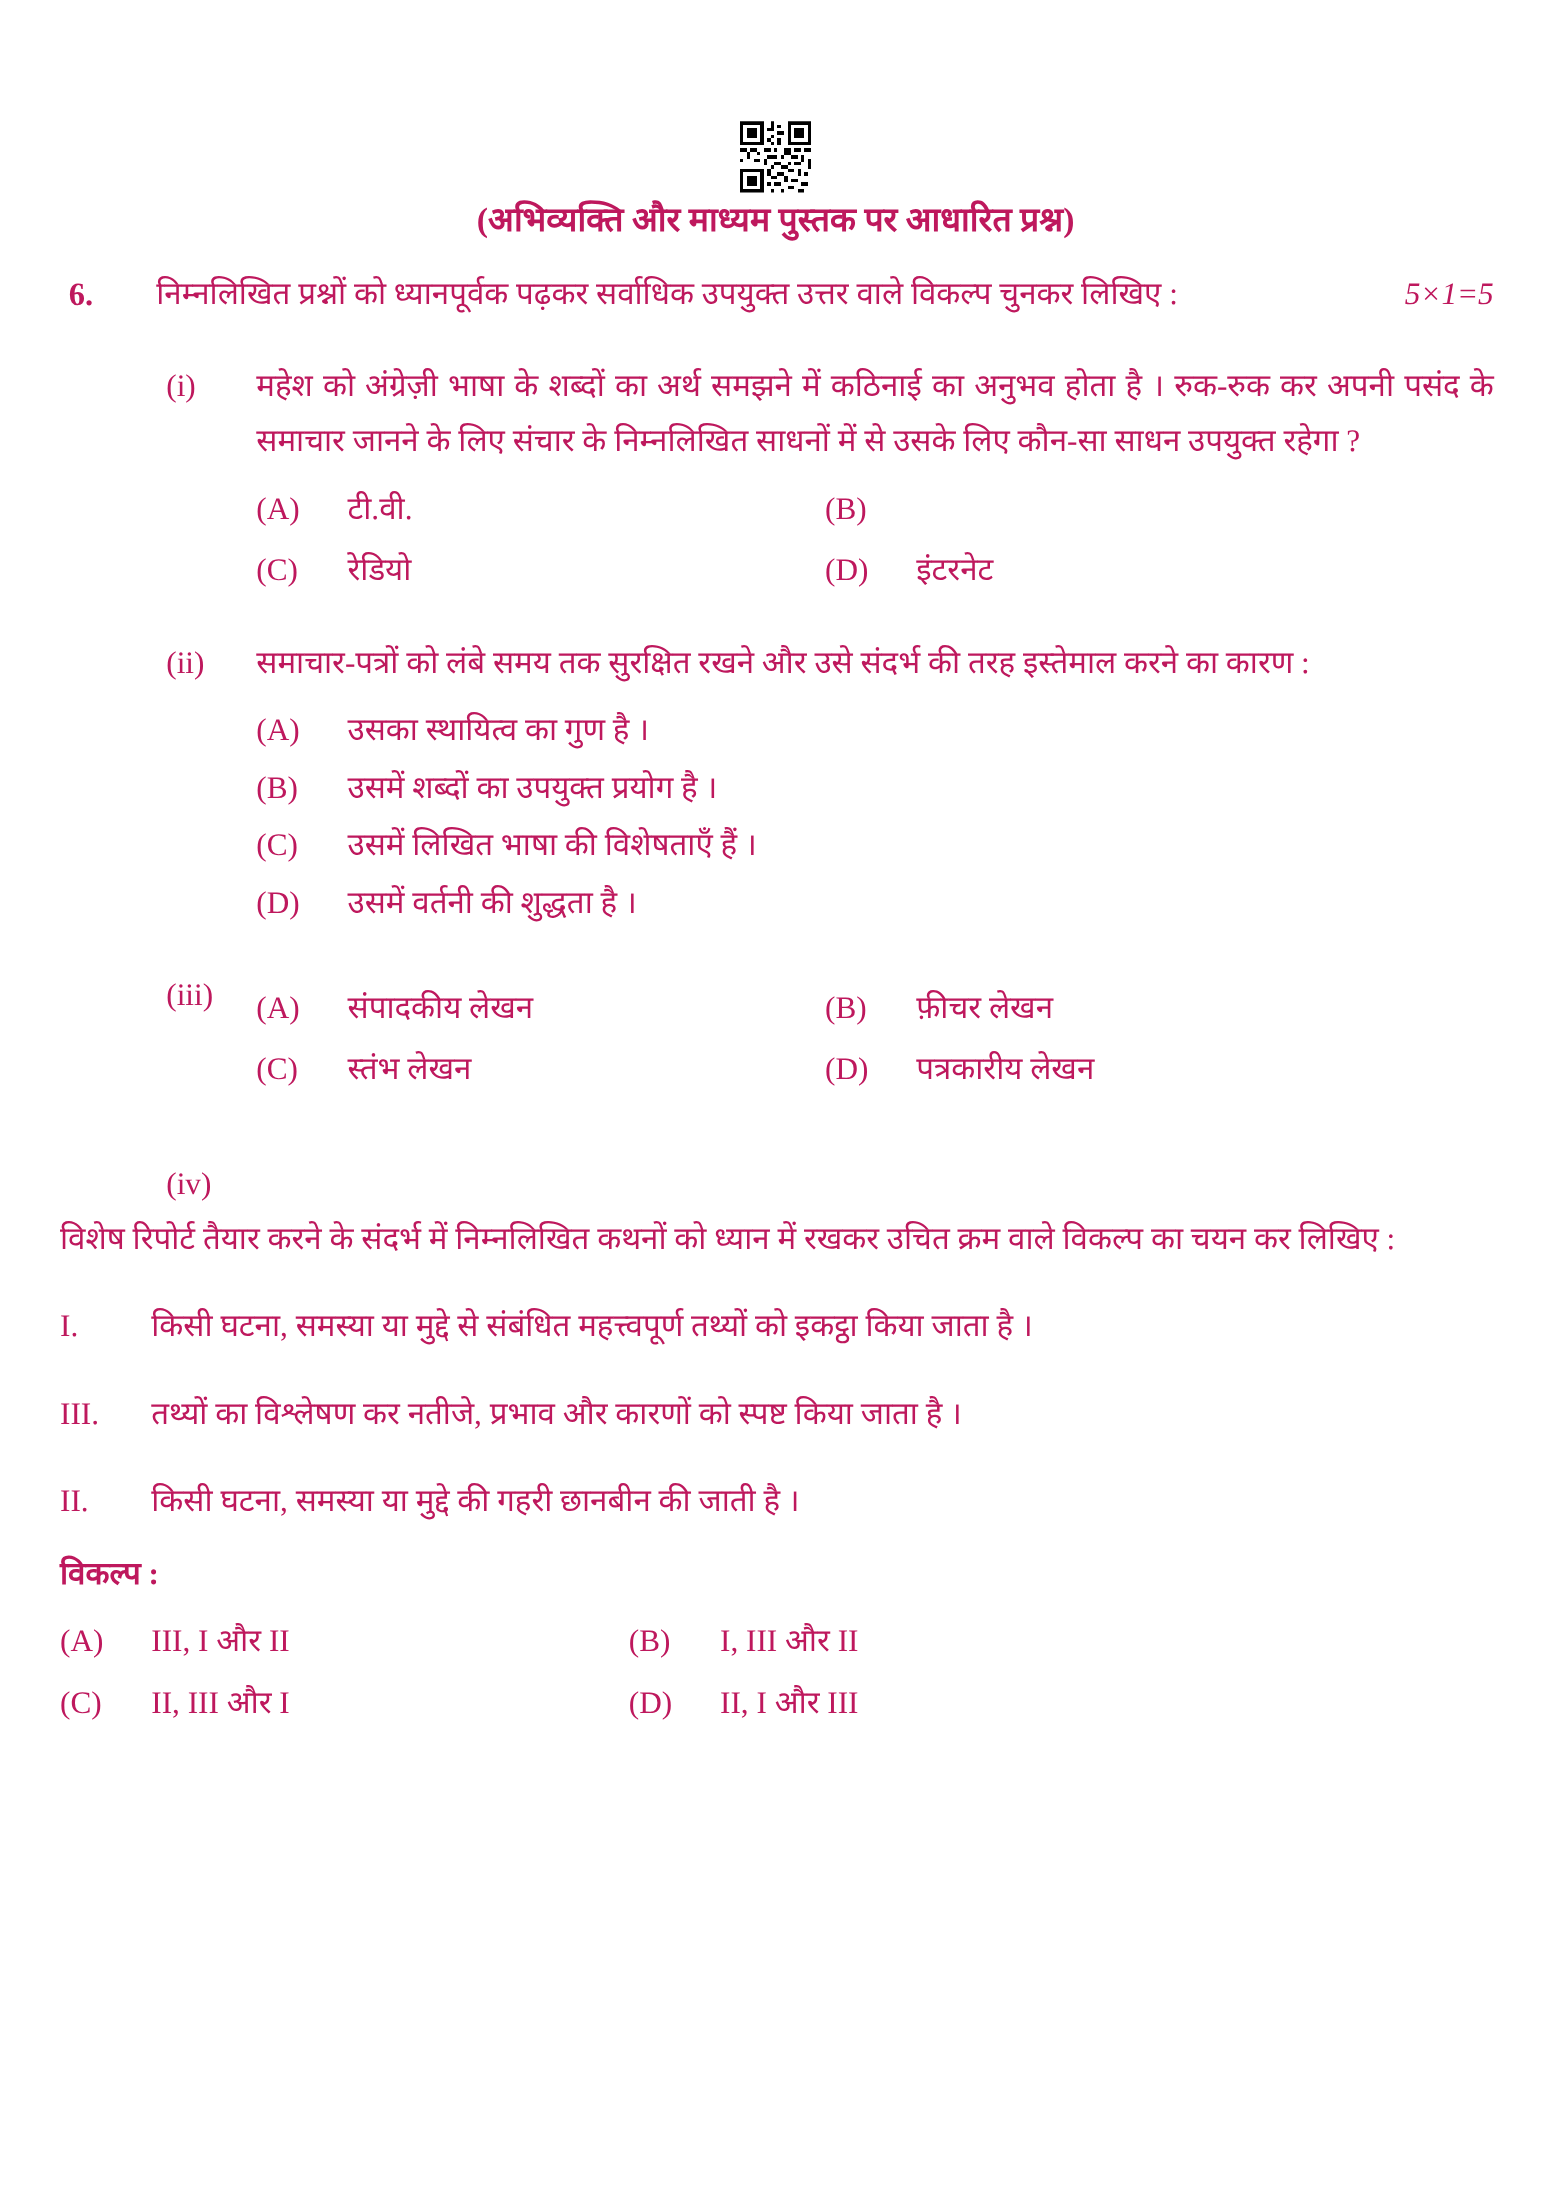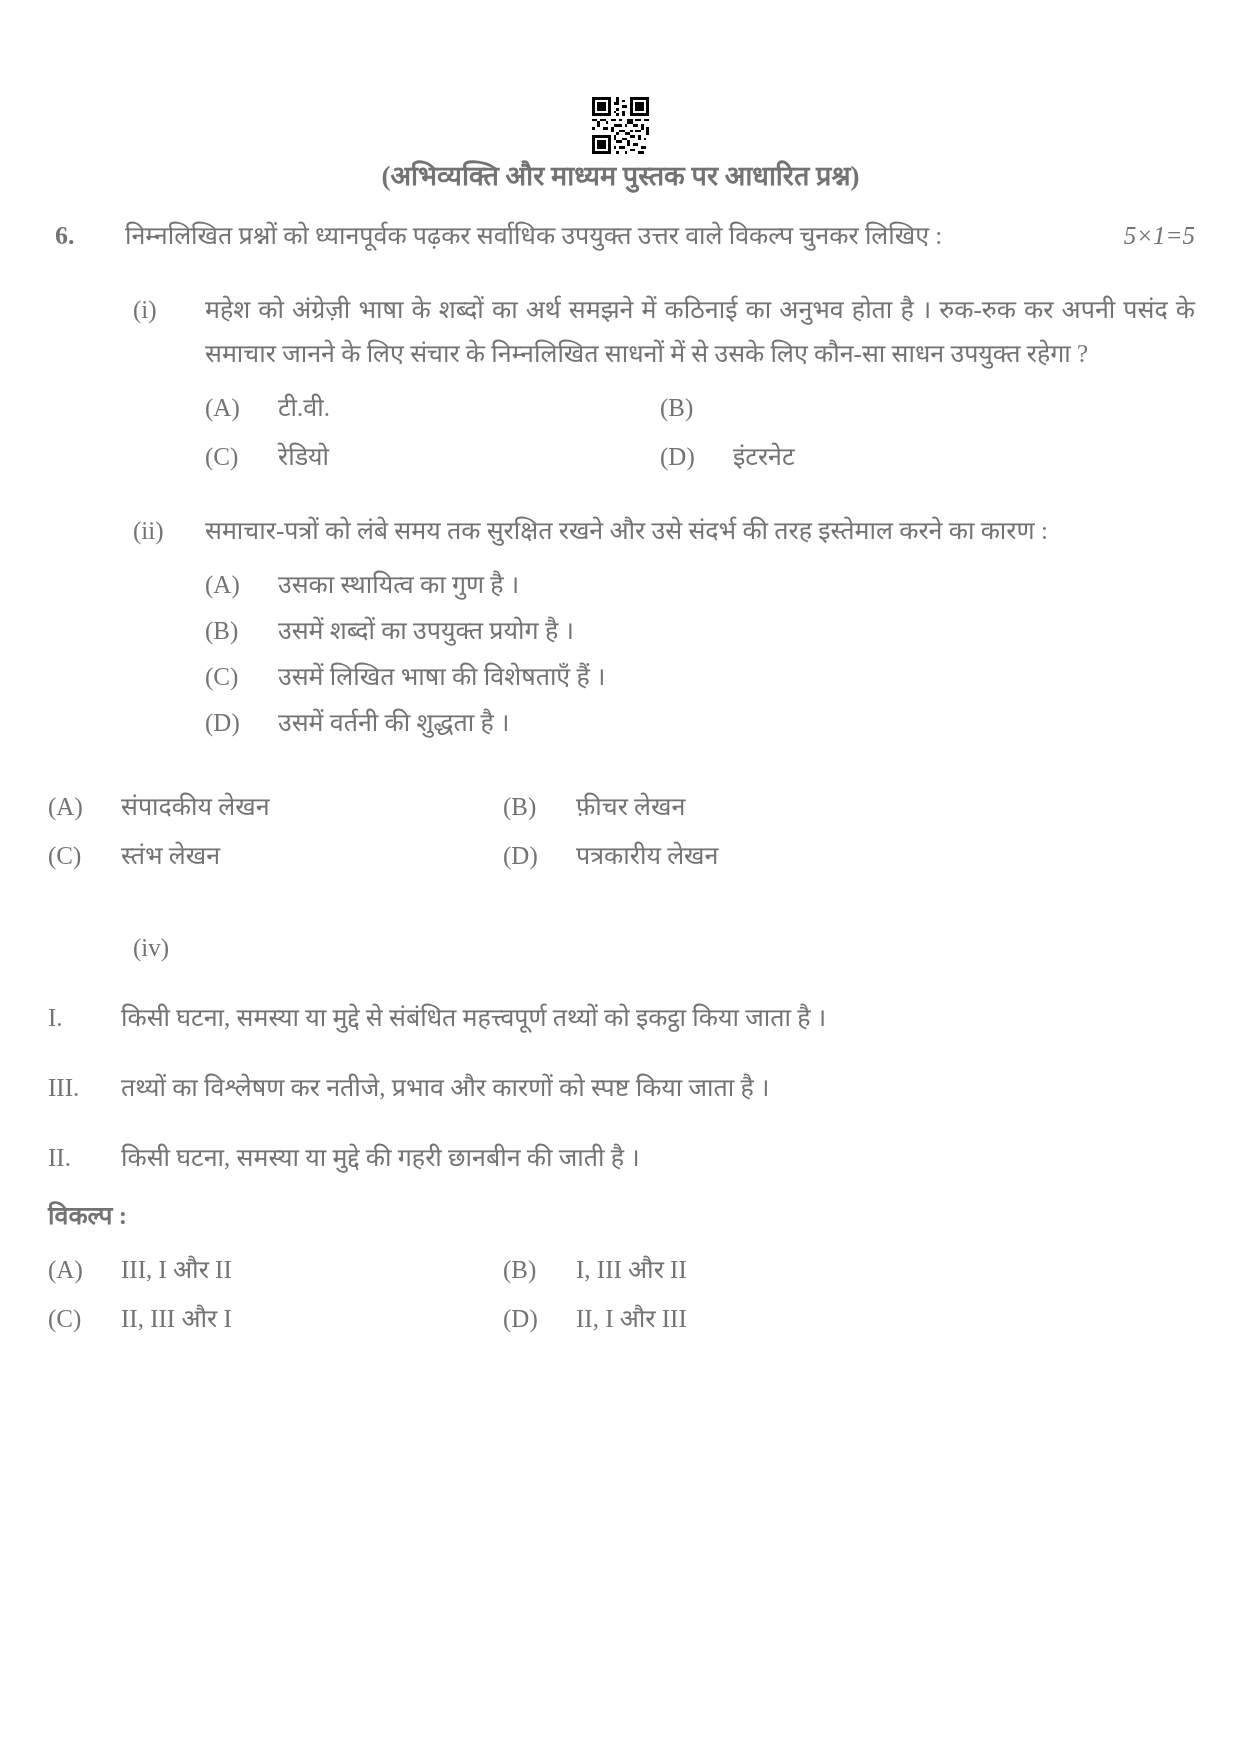--- a/index.html
+++ b/index.html
@@ -3,21 +3,21 @@
 <meta charset="utf-8">
 <style>
   * { box-sizing: border-box; }
   html, body { margin: 0; padding: 0; background: #888; }
   .page {
     position: relative;
     width: 1241px;
     height: 1755px;
     margin: 0 auto;
     background: #ffffff;
-    color: #737373;
+    color: #be185d;
     font-family: "Liberation Serif", "DejaVu Serif", serif;
     font-size: 25px;
     line-height: 44px;
     overflow: hidden;
   }
   .content { padding: 0 46px 0 48px; }
 
   .qr-wrap { padding-top: 97px; text-align: center; height: 154px; }
   .qr-wrap svg { display: inline-block; }
 
@@ -138,20 +138,21 @@
           </div>
           <div class="opt">
             <span class="opt-label">(D)</span>
             <span class="opt-text">उसमें वर्तनी की शुद्धता है ।</span>
           </div>
         </div>
       </div>
     </div>
 
     <div class="subq">
+      <div class="subq-label">(iii)</div>
       <div class="subq-body">
         <div class="opts">
           <div class="opt">
             <span class="opt-label">(A)</span>
             <span class="opt-text">संपादकीय लेखन</span>
           </div>
           <div class="opt">
             <span class="opt-label">(B)</span>
             <span class="opt-text">फ़ीचर लेखन</span>
           </div>
@@ -163,20 +164,21 @@
             <span class="opt-label">(D)</span>
             <span class="opt-text">पत्रकारीय लेखन</span>
           </div>
         </div>
       </div>
     </div>
 
     <div class="subq" style="margin-top: 48px; flex-direction: column;">
       <div class="subq-label">(iv)</div>
       <div class="subq-body">
+        <p class="just">विशेष रिपोर्ट तैयार करने के संदर्भ में निम्नलिखित कथनों को ध्यान में रखकर उचित क्रम वाले विकल्प का चयन कर लिखिए :</p>
 
         <div class="stmts">
           <div class="stmt">
             <span class="stmt-label">I.</span>
             <span class="stmt-text just">किसी घटना, समस्या या मुद्दे से संबंधित महत्त्वपूर्ण तथ्यों को इकट्ठा किया जाता है ।</span>
           </div>
           <div class="stmt">
             <span class="stmt-label">III.</span>
             <span class="stmt-text just">तथ्यों का विश्लेषण कर नतीजे, प्रभाव और कारणों को स्पष्ट किया जाता है ।</span>
           </div>

